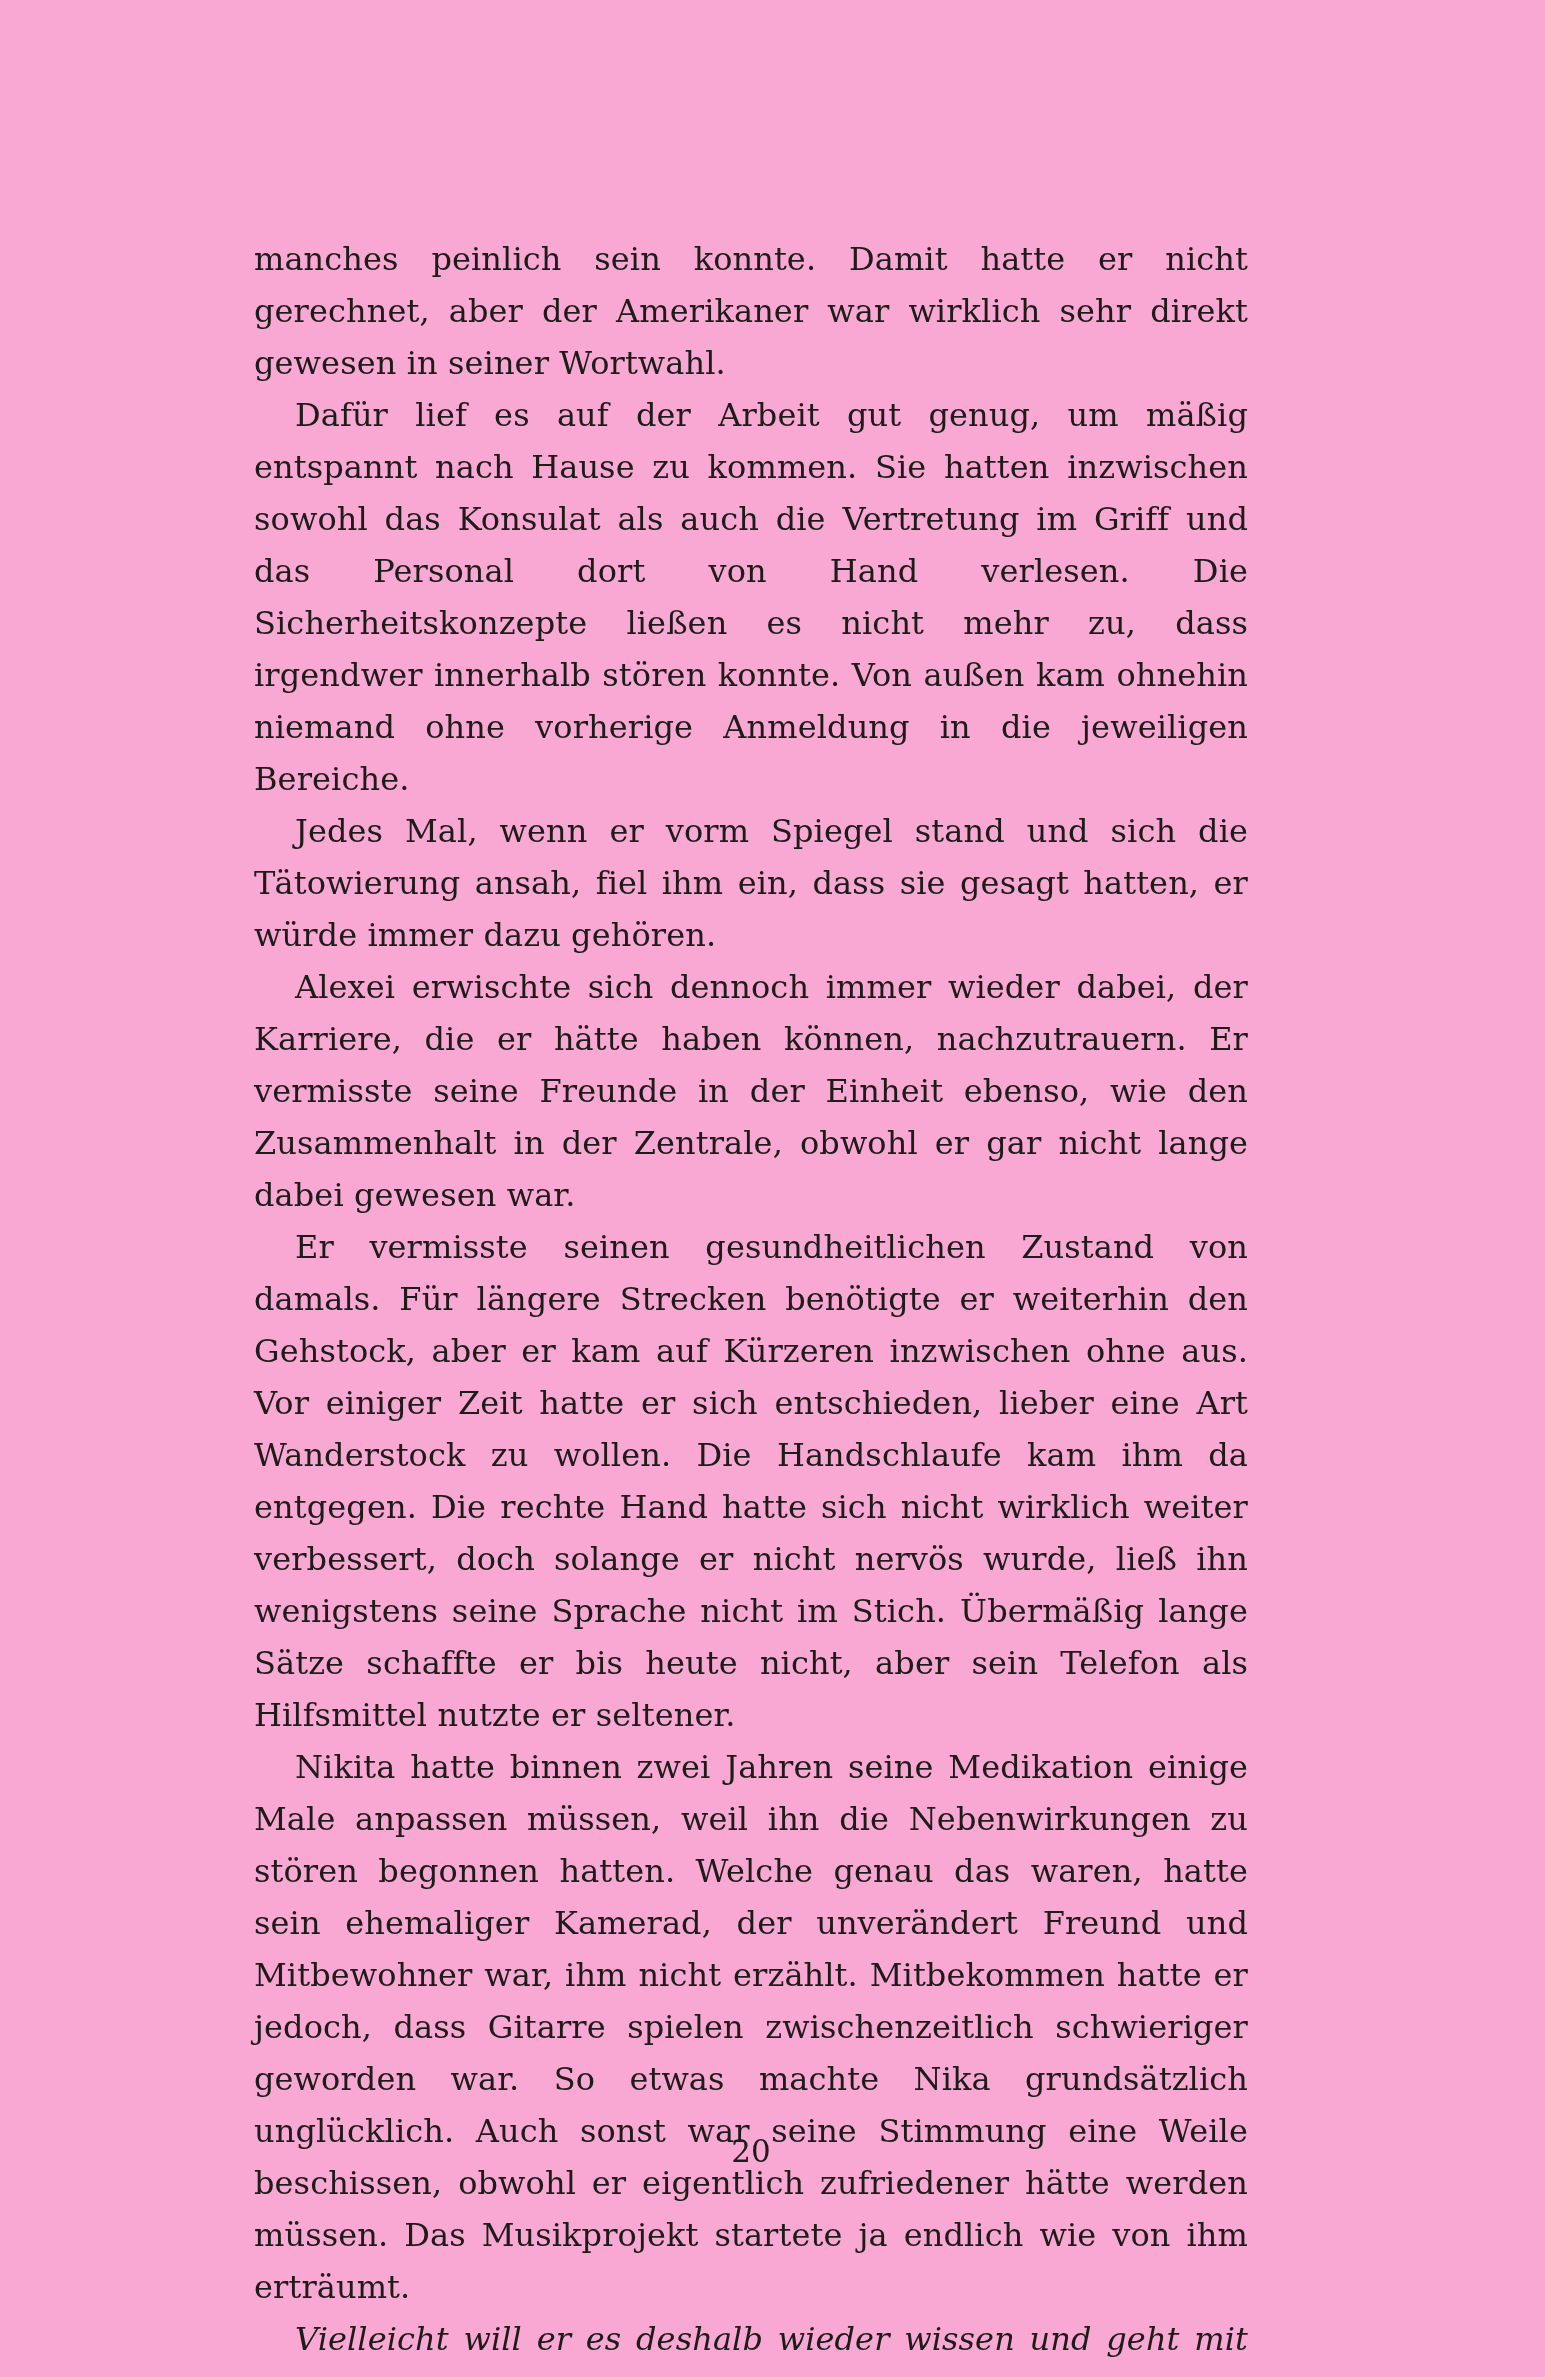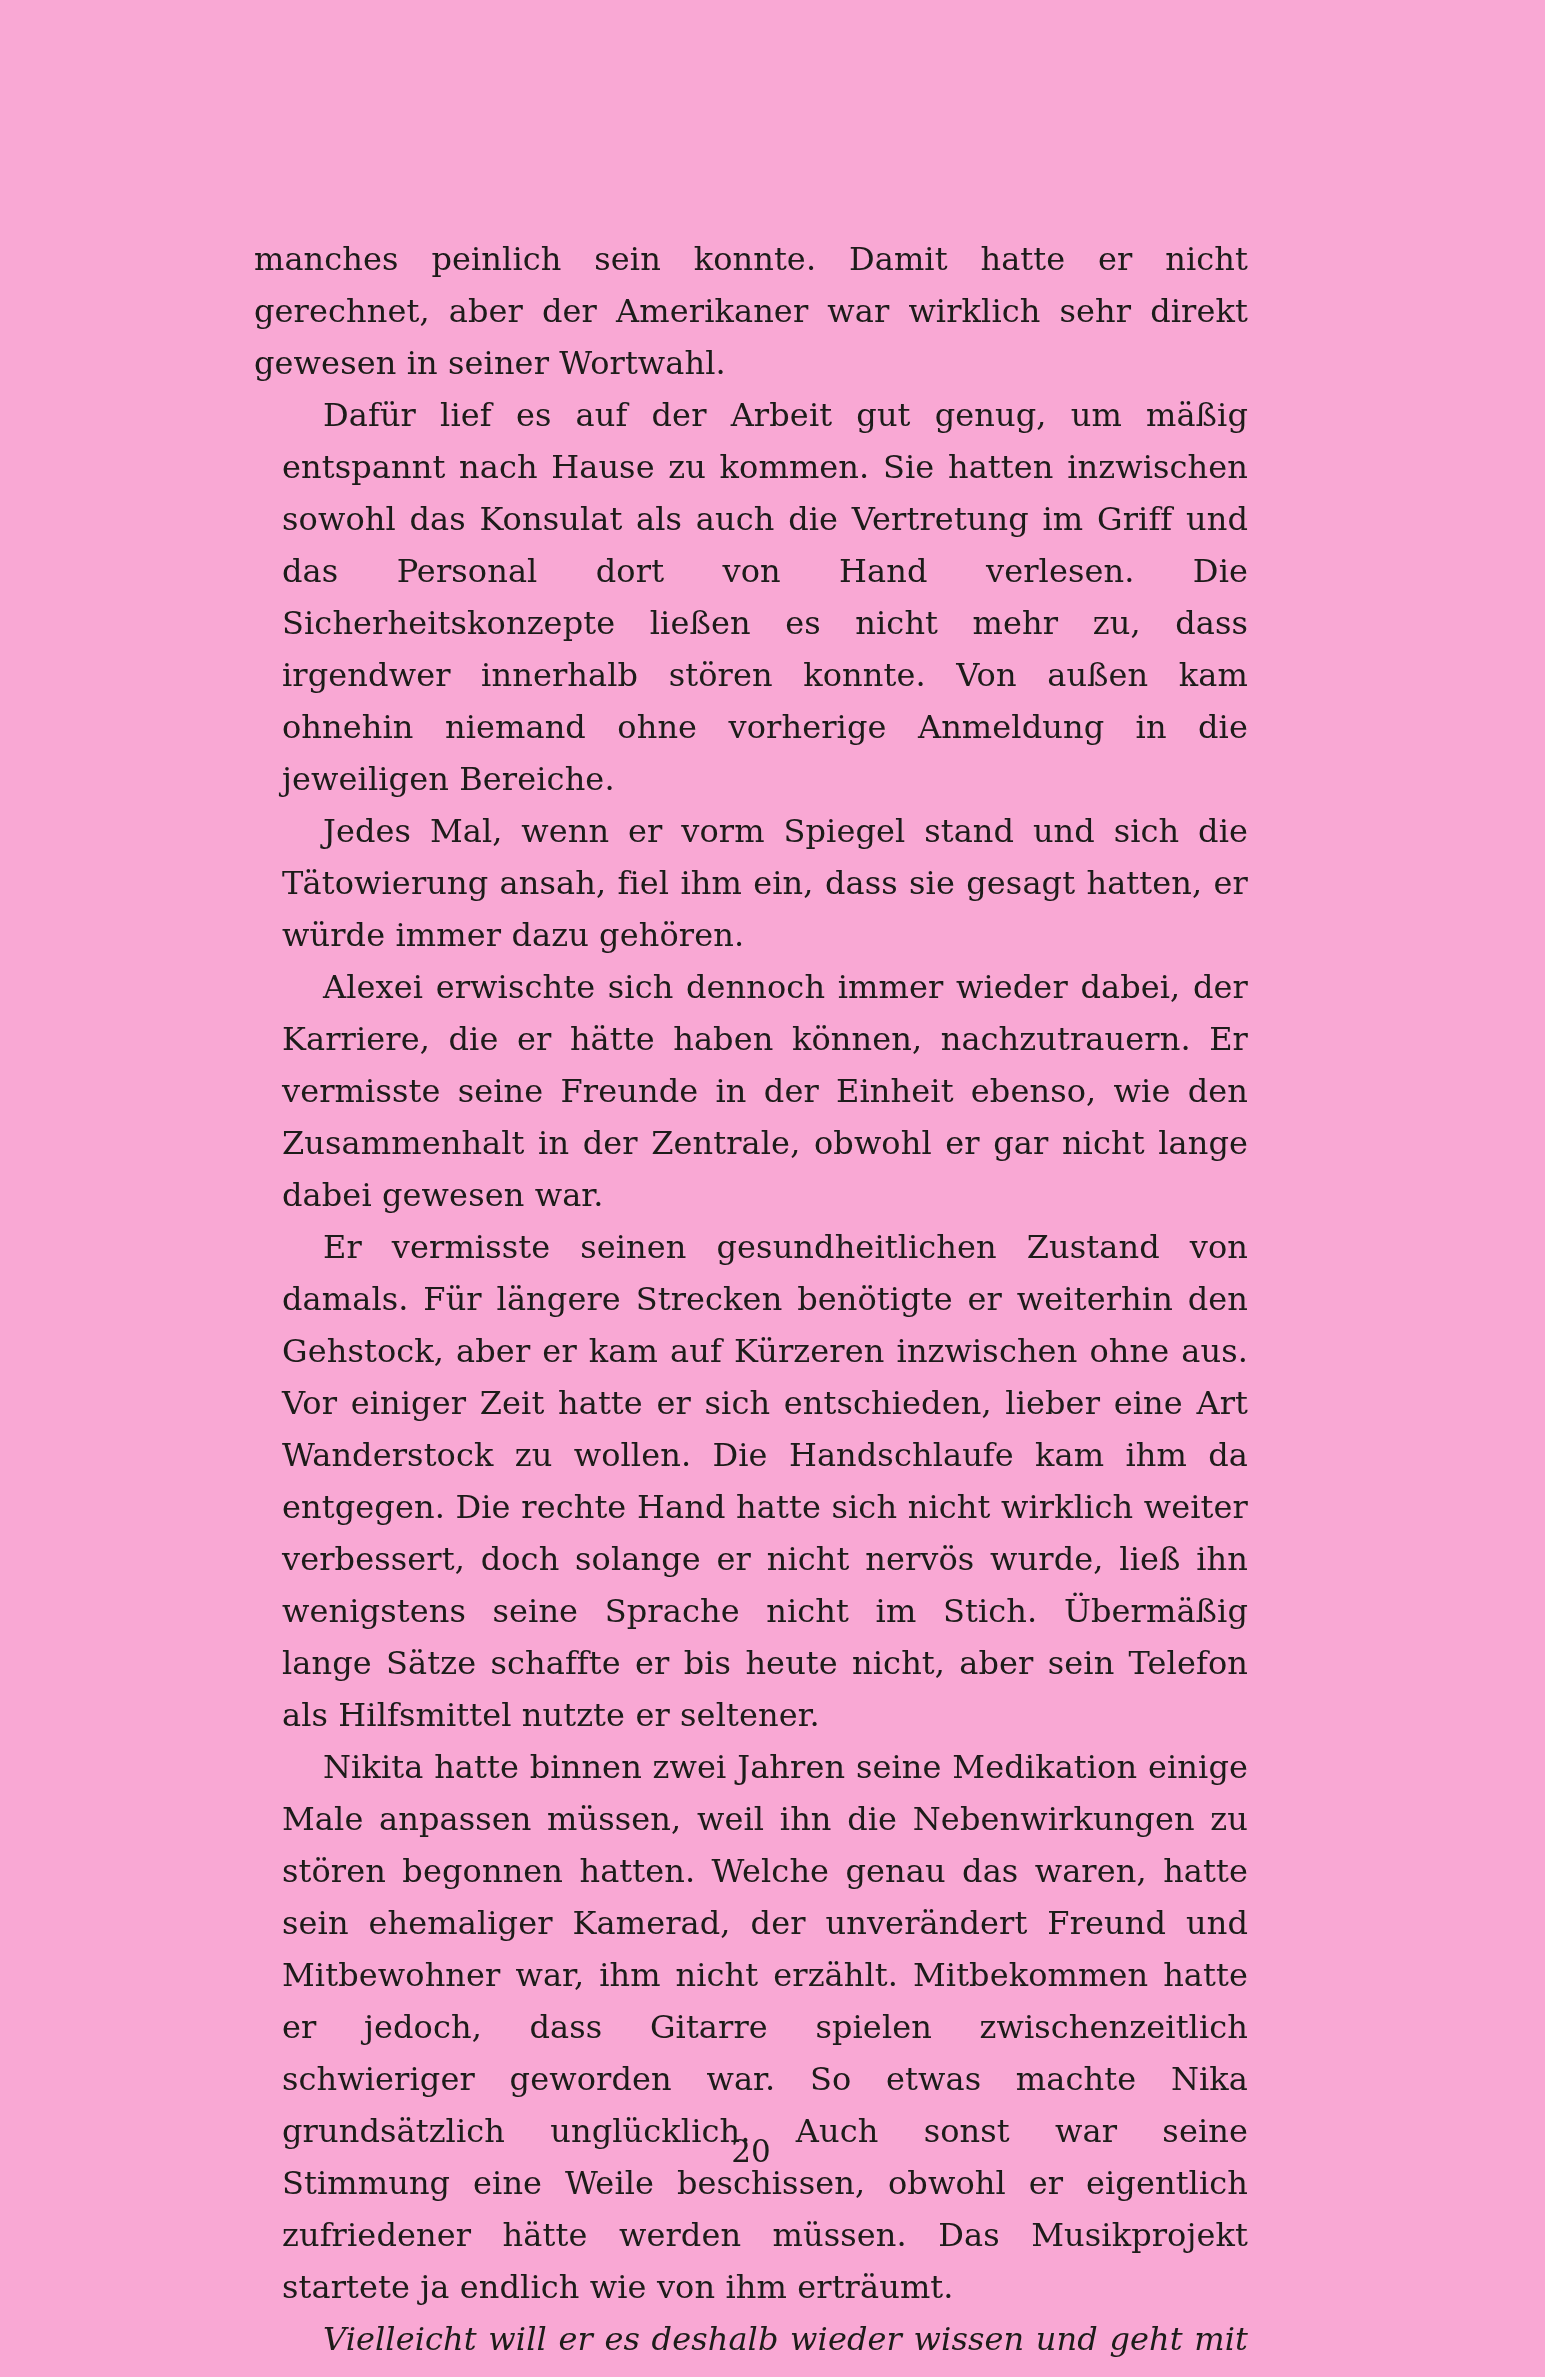--- a/index.html
+++ b/index.html
@@ -30,21 +30,20 @@
     line-height: 52px;
     text-align: justify;
     letter-spacing: 0.1px;
   }
   .para {
     margin: 0;
     padding: 0;
   }
   .para.indent {
     text-indent: 41px;
-    margin-left: 28px;
   }
   .italic {
     font-style: italic;
   }
   .page-number {
     position: absolute;
     top: 2136px;
     left: 254px;
     width: 994px;
     text-align: center;

